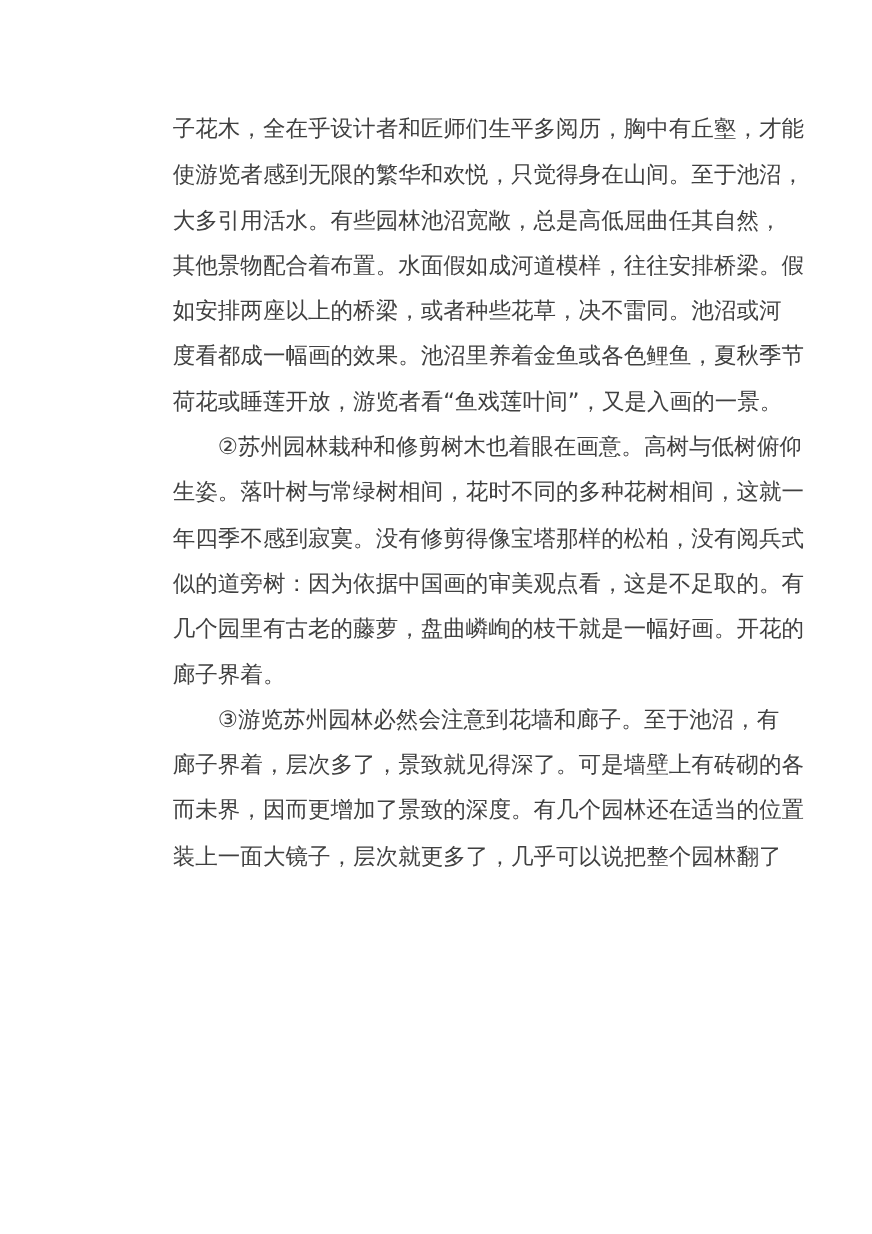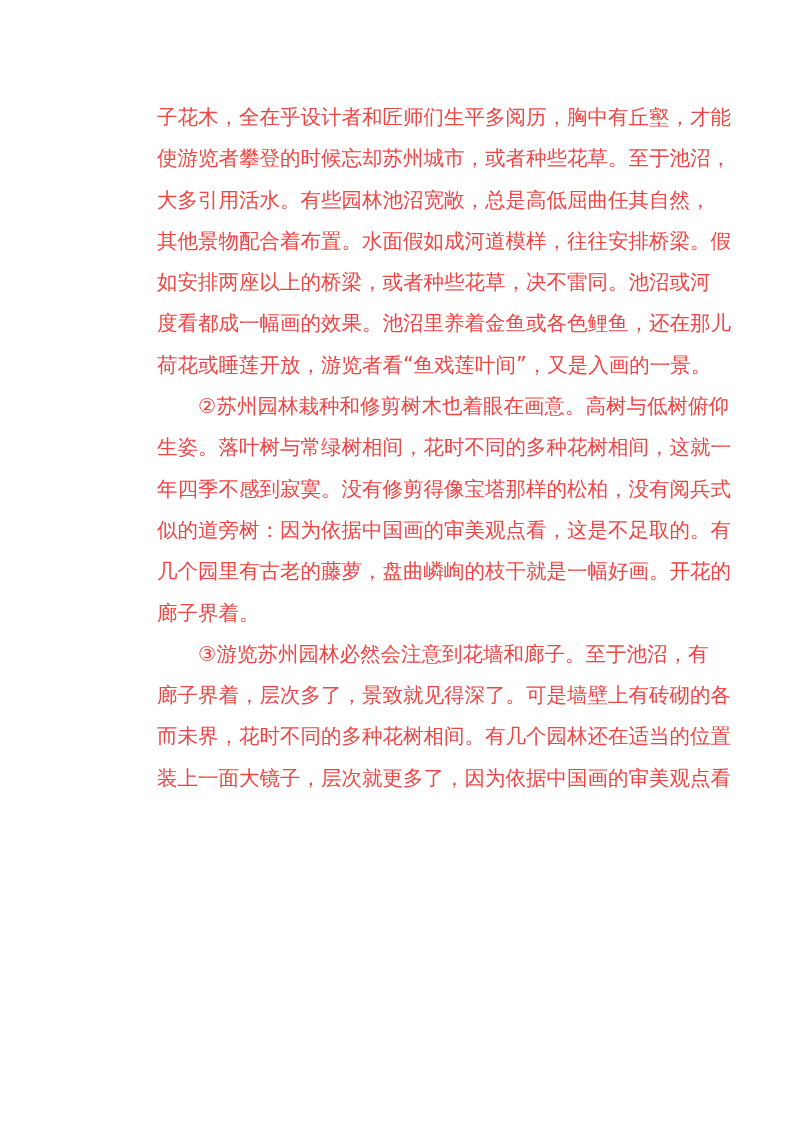--- a/index.html
+++ b/index.html
@@ -4,56 +4,56 @@
 <style>
   html, body { margin: 0; padding: 0; background: #ffffff; }
   body { width: 793px; height: 1122px; position: relative; overflow: hidden; }
   .page {
     position: absolute;
     left: 157px;
     top: 97px;
     width: 522px;
     font-family: "DejaVu Sans", "Liberation Sans", sans-serif;
     font-size: 20.5px;
-    color: #ef4444;
+    color: #404040;
   }
   .line {
     height: 41.3px;
     line-height: 41.3px;
     white-space: nowrap;
     text-align: justify;
     text-align-last: justify;
     overflow: visible;
   }
   .line.last { text-align-last: left; }
   .line.indent { padding-left: 41px; }
 </style>
 </head>
 <body>
 
 <div class="page">
 
   <div>
     <div class="line">子花木，全在乎设计者和匠师们生平多阅历，胸中有丘壑，才能</div>
-    <div class="line">使游览者攀登的时候忘却苏州城市，或者种些花草。至于池沼，</div>
+    <div class="line">使游览者感到无限的繁华和欢悦，只觉得身在山间。至于池沼，</div>
     <div class="line">大多引用活水。有些园林池沼宽敞，总是高低屈曲任其自然，</div>
     <div class="line">其他景物配合着布置。水面假如成河道模样，往往安排桥梁。假</div>
     <div class="line">如安排两座以上的桥梁，或者种些花草，决不雷同。池沼或河</div>
-    <div class="line">度看都成一幅画的效果。池沼里养着金鱼或各色鲤鱼，还在那儿</div>
+    <div class="line">度看都成一幅画的效果。池沼里养着金鱼或各色鲤鱼，夏秋季节</div>
     <div class="line last">荷花或睡莲开放，游览者看“鱼戏莲叶间”，又是入画的一景。</div>
   </div>
 
   <div>
     <div class="line indent">②苏州园林栽种和修剪树木也着眼在画意。高树与低树俯仰</div>
     <div class="line">生姿。落叶树与常绿树相间，花时不同的多种花树相间，这就一</div>
     <div class="line">年四季不感到寂寞。没有修剪得像宝塔那样的松柏，没有阅兵式</div>
     <div class="line">似的道旁树：因为依据中国画的审美观点看，这是不足取的。有</div>
     <div class="line">几个园里有古老的藤萝，盘曲嶙峋的枝干就是一幅好画。开花的</div>
     <div class="line last">廊子界着。</div>
   </div>
 
   <div>
     <div class="line indent">③游览苏州园林必然会注意到花墙和廊子。至于池沼，有</div>
     <div class="line">廊子界着，层次多了，景致就见得深了。可是墙壁上有砖砌的各</div>
-    <div class="line">而未界，花时不同的多种花树相间。有几个园林还在适当的位置</div>
-    <div class="line">装上一面大镜子，层次就更多了，因为依据中国画的审美观点看</div>
+    <div class="line">而未界，因而更增加了景致的深度。有几个园林还在适当的位置</div>
+    <div class="line">装上一面大镜子，层次就更多了，几乎可以说把整个园林翻了</div>
   </div>
 </div>
 
 </body></html>

